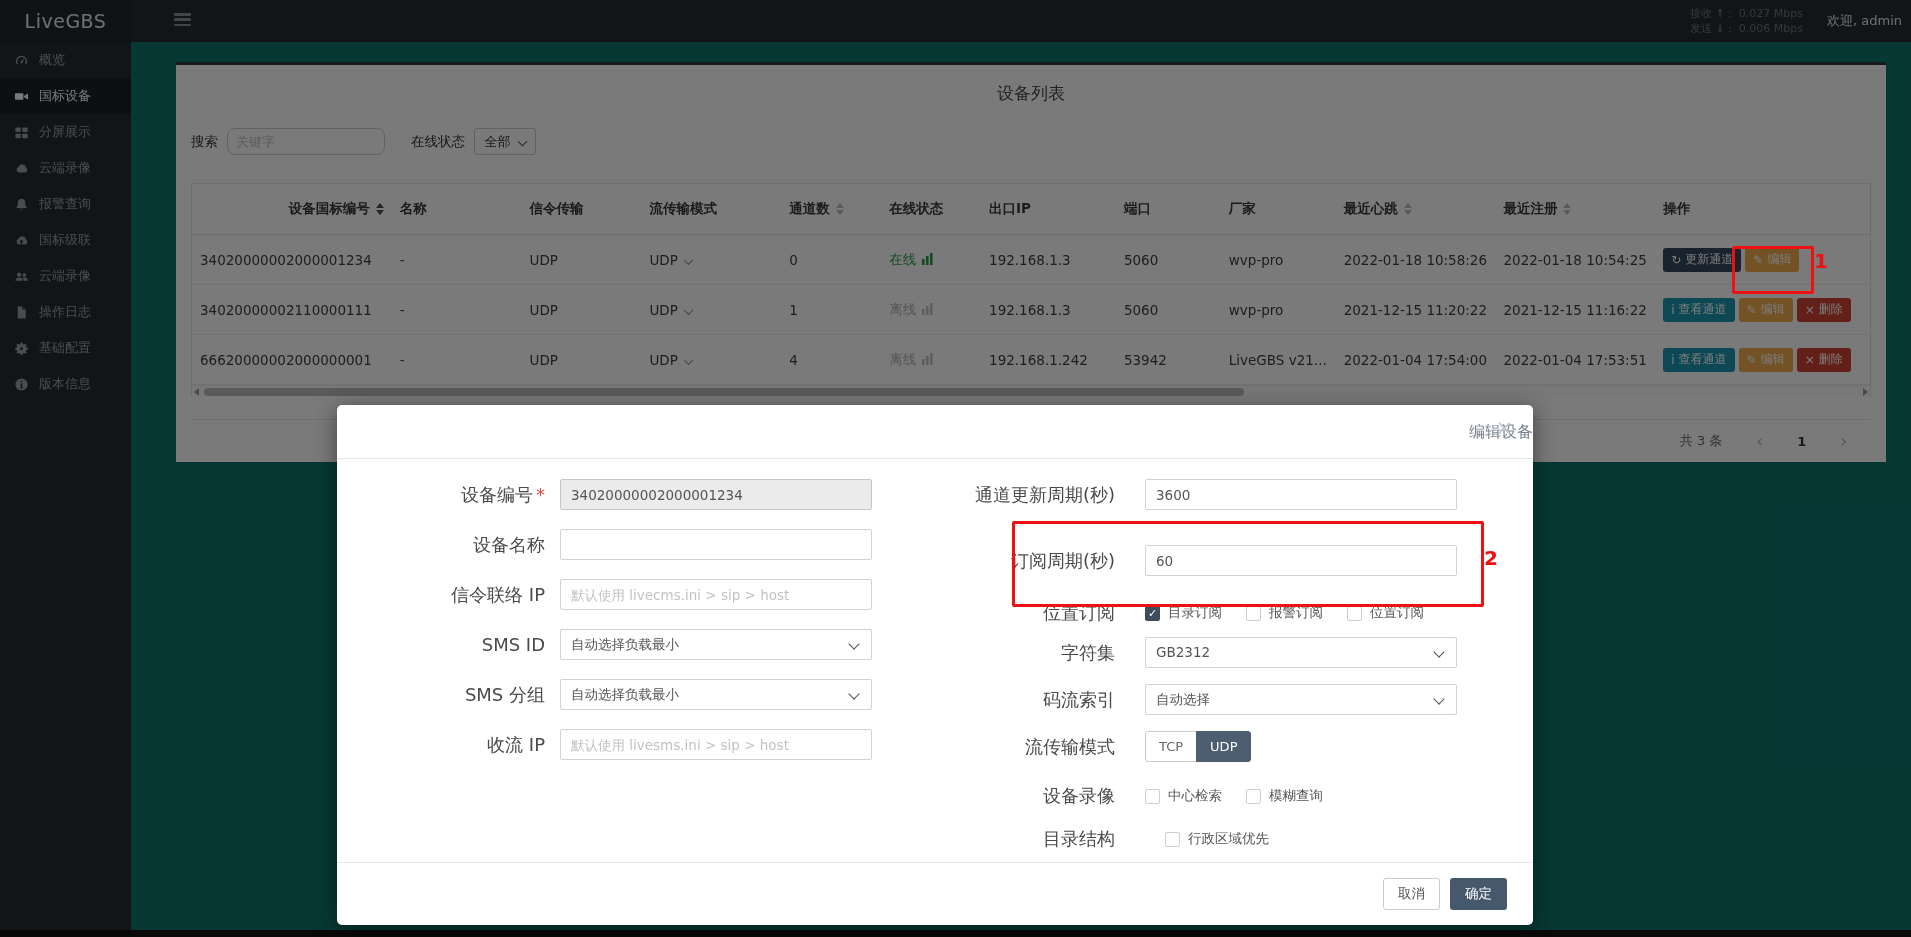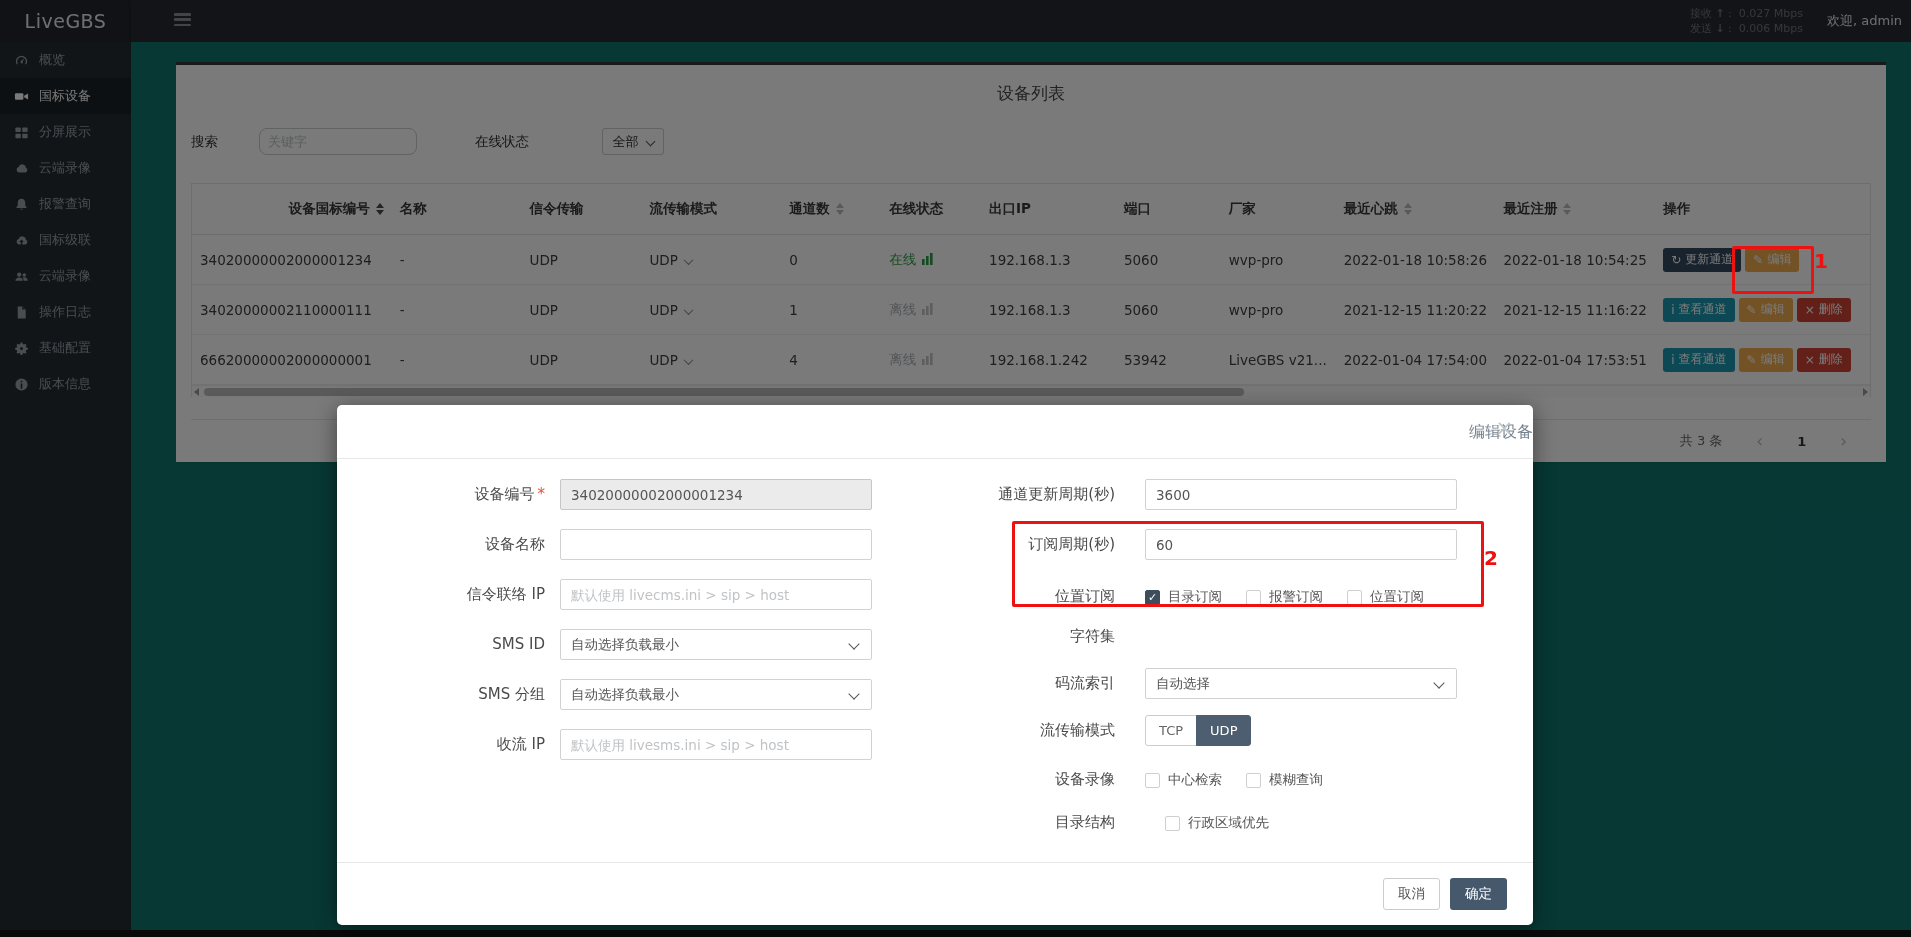--- a/index.html
+++ b/index.html
@@ -16,21 +16,21 @@
   .topbar{position:absolute;left:131px;top:0;right:0;height:42px;background:#262b30;z-index:1;box-shadow:0 2px 3px rgba(0,0,0,.18);}
   .burger{position:absolute;left:43px;top:13px;width:17px;cursor:pointer;}
   .burger span{display:block;height:2.5px;background:#8a9097;margin-bottom:2.8px;border-radius:1px;}
   .net-stats{position:absolute;right:108px;top:6px;font-size:11px;color:#70767c;line-height:15px;white-space:nowrap;}
   .net-stats b{font-weight:bold;}
   .welcome{position:absolute;right:9px;top:12px;font-size:13px;color:#e2e4e6;}
   
   .content{position:absolute;left:131px;top:42px;right:0;bottom:0;background:#0f766e;z-index:1;}
   .card{margin:20px 25px 0 45px;background:#fff;border-top:3px solid #30363c;box-shadow:0 1px 2px rgba(0,0,0,.08);padding:15px 15px 0 15px;box-sizing:border-box;}
   .page-title{text-align:center;font-size:17px;color:#45484c;height:22px;line-height:22px;margin-top:2px;}
-  .search-row{margin-top:24px;display:flex;align-items:center;font-size:13.5px;color:#333;gap:32px;}
+  .search-row{margin-top:24px;display:flex;align-items:center;font-size:13.5px;color:#333;}
   .search-row label{margin-right:9px;}
   .search-input{width:158px;height:27px;border:1px solid #ccc;border-radius:8px;padding:0 8px;font-size:13px;color:#555;box-sizing:border-box;font-family:inherit;}
   .search-input::placeholder{color:#bfc3c6;}
   .status-label{margin-left:26px;}
   .select-mini{position:relative;width:62px;height:27px;border:1px solid #ccc;border-radius:3px;background:#fff;font-size:13px;color:#333;line-height:25px;padding-left:10px;box-sizing:border-box;cursor:pointer;}
   .select-mini::after{content:"";position:absolute;right:9px;top:9px;width:6px;height:6px;border-right:1.5px solid #555;border-bottom:1.5px solid #555;transform:rotate(45deg);}
   
   .table-wrap{margin-top:28px;border:1px solid #e5e5e5;border-bottom:none;}
   .thead{display:flex;height:50px;border-bottom:1px solid #e2e2e2;}
   .th{display:flex;align-items:center;padding:0 8px;box-sizing:border-box;font-size:13.5px;font-weight:bold;color:#3a3a3a;white-space:nowrap;overflow:hidden;}
@@ -72,26 +72,26 @@
   .modal-title{text-align:right;line-height:53px;font-size:16px;color:#76838f;}
   .modal-close{position:absolute;right:20px;top:13px;font-size:21px;color:#c3c7ca;cursor:pointer;line-height:1;}
   .modal-body{display:flex;padding-top:20px;box-sizing:border-box;}
   .lcol{width:560px;}
   .rcol{flex:1;}
   .form-row{display:flex;align-items:flex-start;height:50px;}
   .lcol .form-row .flabel{width:208px;}
   .lcol .form-row .ffield{margin-left:15px;}
   .rcol .form-row .flabel{width:218px;}
   .rcol .form-row .ffield{margin-left:30px;}
-  .rcol .form-row:nth-child(2){height:52px;}
+  .rcol .form-row:nth-child(2){height:52px;margin-top:16px;}
   .rcol .form-row:nth-child(3){height:40px;}
   .rcol .form-row:nth-child(4),.rcol .form-row:nth-child(5){height:47px;}
   .rcol .form-row:nth-child(6){height:49px;}
   .rcol .form-row:nth-child(7){height:43px;}
-  .flabel{font-size:15px;color:#4a4a4a;text-align:right;line-height:31px;white-space:nowrap;}
+  .flabel{font-size:18px;color:#4a4a4a;text-align:right;line-height:31px;white-space:nowrap;}
   .req{color:#e74c3c;margin-left:3px;font-style:normal;}
   .ffield{width:312px;}
   .f-input{width:100%;height:31px;border:1px solid #d2d2d2;border-radius:2px;padding:0 10px;font-size:13.5px;color:#555;box-sizing:border-box;font-family:inherit;}
   .f-input::placeholder{color:#c0c3c6;}
   .f-input:disabled{background:#ebebeb;border-color:#c6c6c6;color:#555;}
   .f-select{position:relative;height:31px;border:1px solid #d2d2d2;border-radius:2px;line-height:29px;padding-left:10px;font-size:13.5px;color:#555;box-sizing:border-box;cursor:pointer;background:#fff;}
   .f-select::after{content:"";position:absolute;right:13px;top:10px;width:7px;height:7px;border-right:1.6px solid #555;border-bottom:1.6px solid #555;transform:rotate(45deg);}
   .cb-row{display:flex;align-items:center;height:20px;margin-top:6px;}
   .cb-group{display:flex;align-items:center;margin-right:24px;}
   .cb{width:15px;height:15px;border:1px solid #cfcfcf;border-radius:2px;background:#fff;display:inline-flex;align-items:center;justify-content:center;cursor:pointer;box-sizing:border-box;}
@@ -459,20 +459,23 @@
                 <span class="cb-label">报警订阅</span>
               </span>
               <span class="cb-group">
                 <span class="cb"></span>
                 <span class="cb-label">位置订阅</span>
               </span>
             </div>
           </div>
           <div class="form-row">
             <label class="flabel">字符集</label>
+            <div class="ffield">
+              <div class="f-select"><span>GB2312</span></div>
+            </div>
           </div>
           <div class="form-row">
             <label class="flabel">码流索引</label>
             <div class="ffield">
               <div class="f-select"><span>自动选择</span></div>
             </div>
           </div>
           <div class="form-row">
             <label class="flabel">流传输模式</label>
             <div class="ffield"><div class="toggle">

